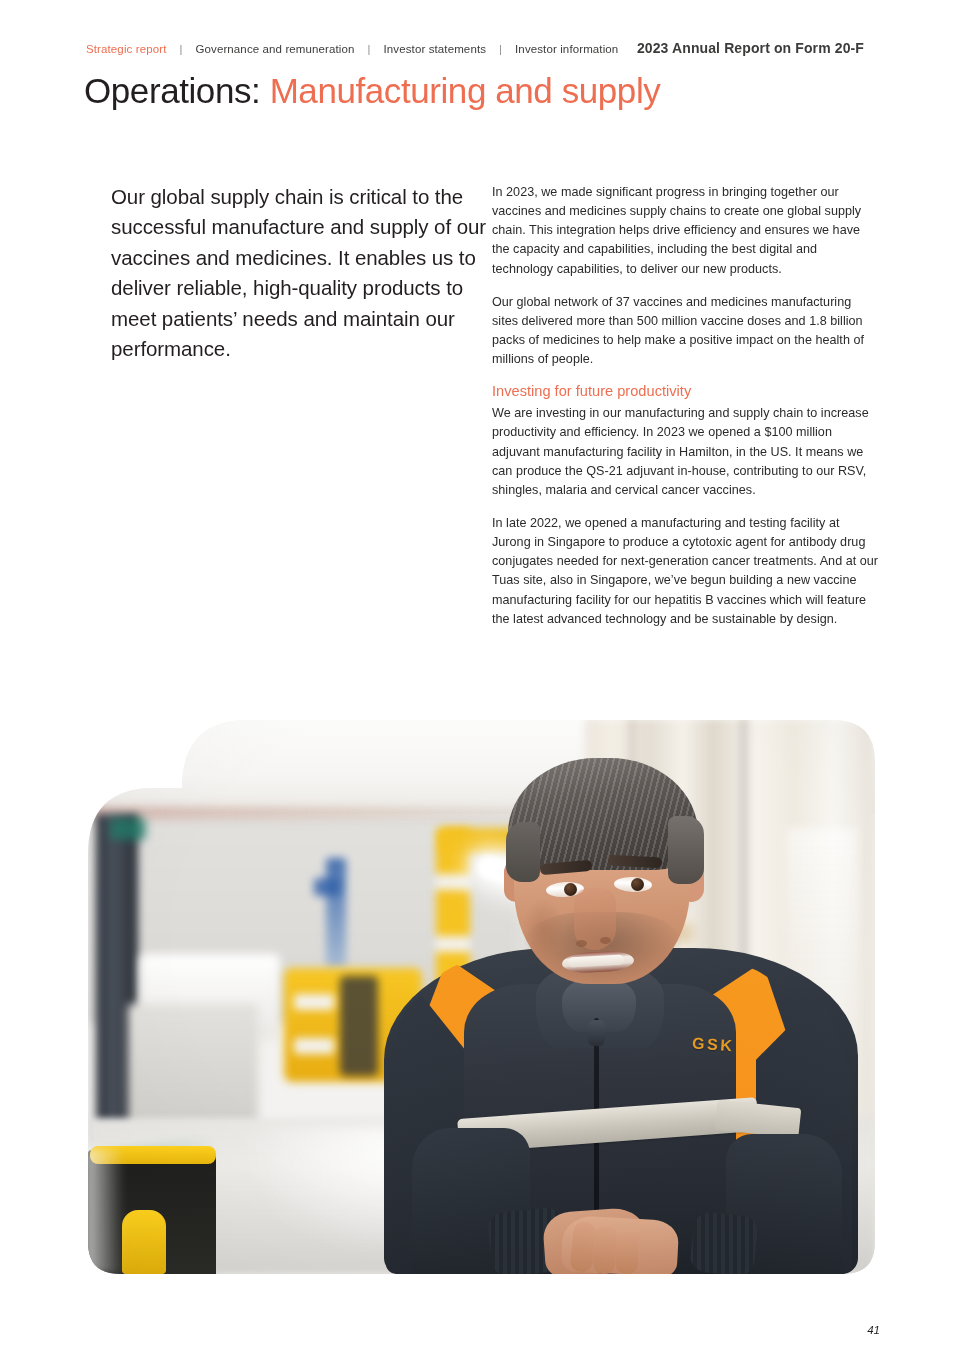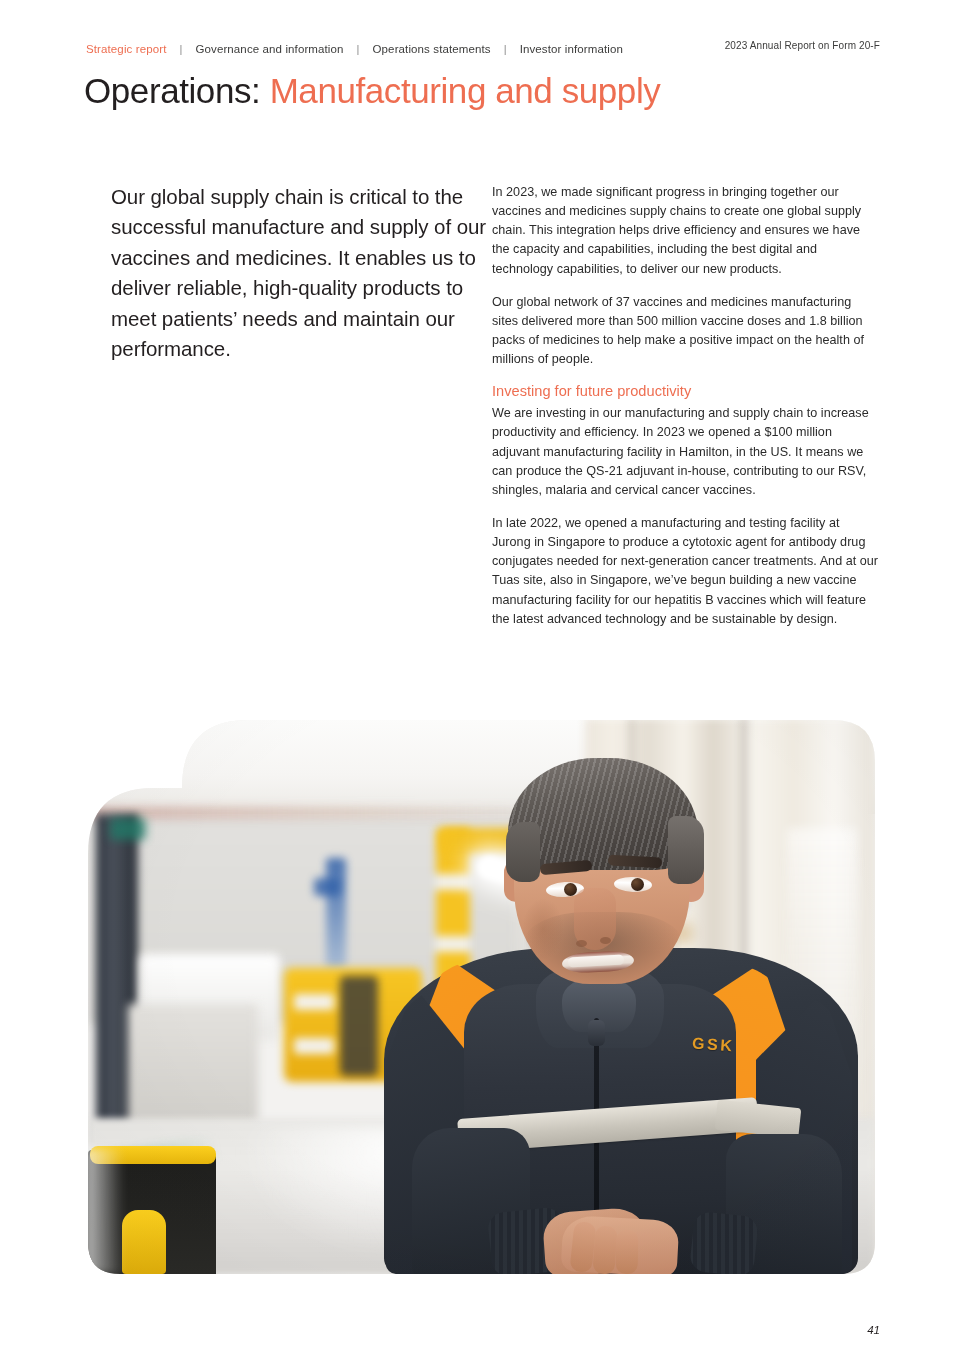--- a/index.html
+++ b/index.html
@@ -39,25 +39,26 @@
     white-space: nowrap;
   }
   .nav-item.active { color: #ee6e51; }
   .nav-sep {
     color: #8d8d8d;
     padding: 0 13px;
     font-size: 11px;
   }
   .header-right {
     position: absolute;
-    right: 0;
+    right: 16px;
     top: 0;
     color: #3c3c3b;
-    font-size: 10px;
+    font-size: 14px;
     white-space: nowrap;
+    font-weight: bold;
   }
 
   
   .page-title {
     position: absolute;
     top: 70px;
     left: 84px;
     font-size: 35px;
     font-weight: 400;
     letter-spacing: -0.012em;
@@ -502,23 +503,23 @@
     font-style: italic;
   }
 </style>
 </head>
 <body>
 
 <div class="page-header">
   <div class="nav-strip">
     <span class="nav-item active">Strategic report</span>
     <span class="nav-sep">|</span>
-    <span class="nav-item">Governance and information</span>
+    <span class="nav-item">Governance and remuneration</span>
     <span class="nav-sep">|</span>
-    <span class="nav-item">Operations statements</span>
+    <span class="nav-item">Investor statements</span>
     <span class="nav-sep">|</span>
     <span class="nav-item">Investor information</span>
   </div>
   <span class="header-right">2023 Annual Report on Form 20-F</span>
 </div>
 
 <h1 class="page-title">
   <span class="title-dark">Operations:</span>
   <span class="title-accent">Manufacturing and supply</span>
 </h1>

